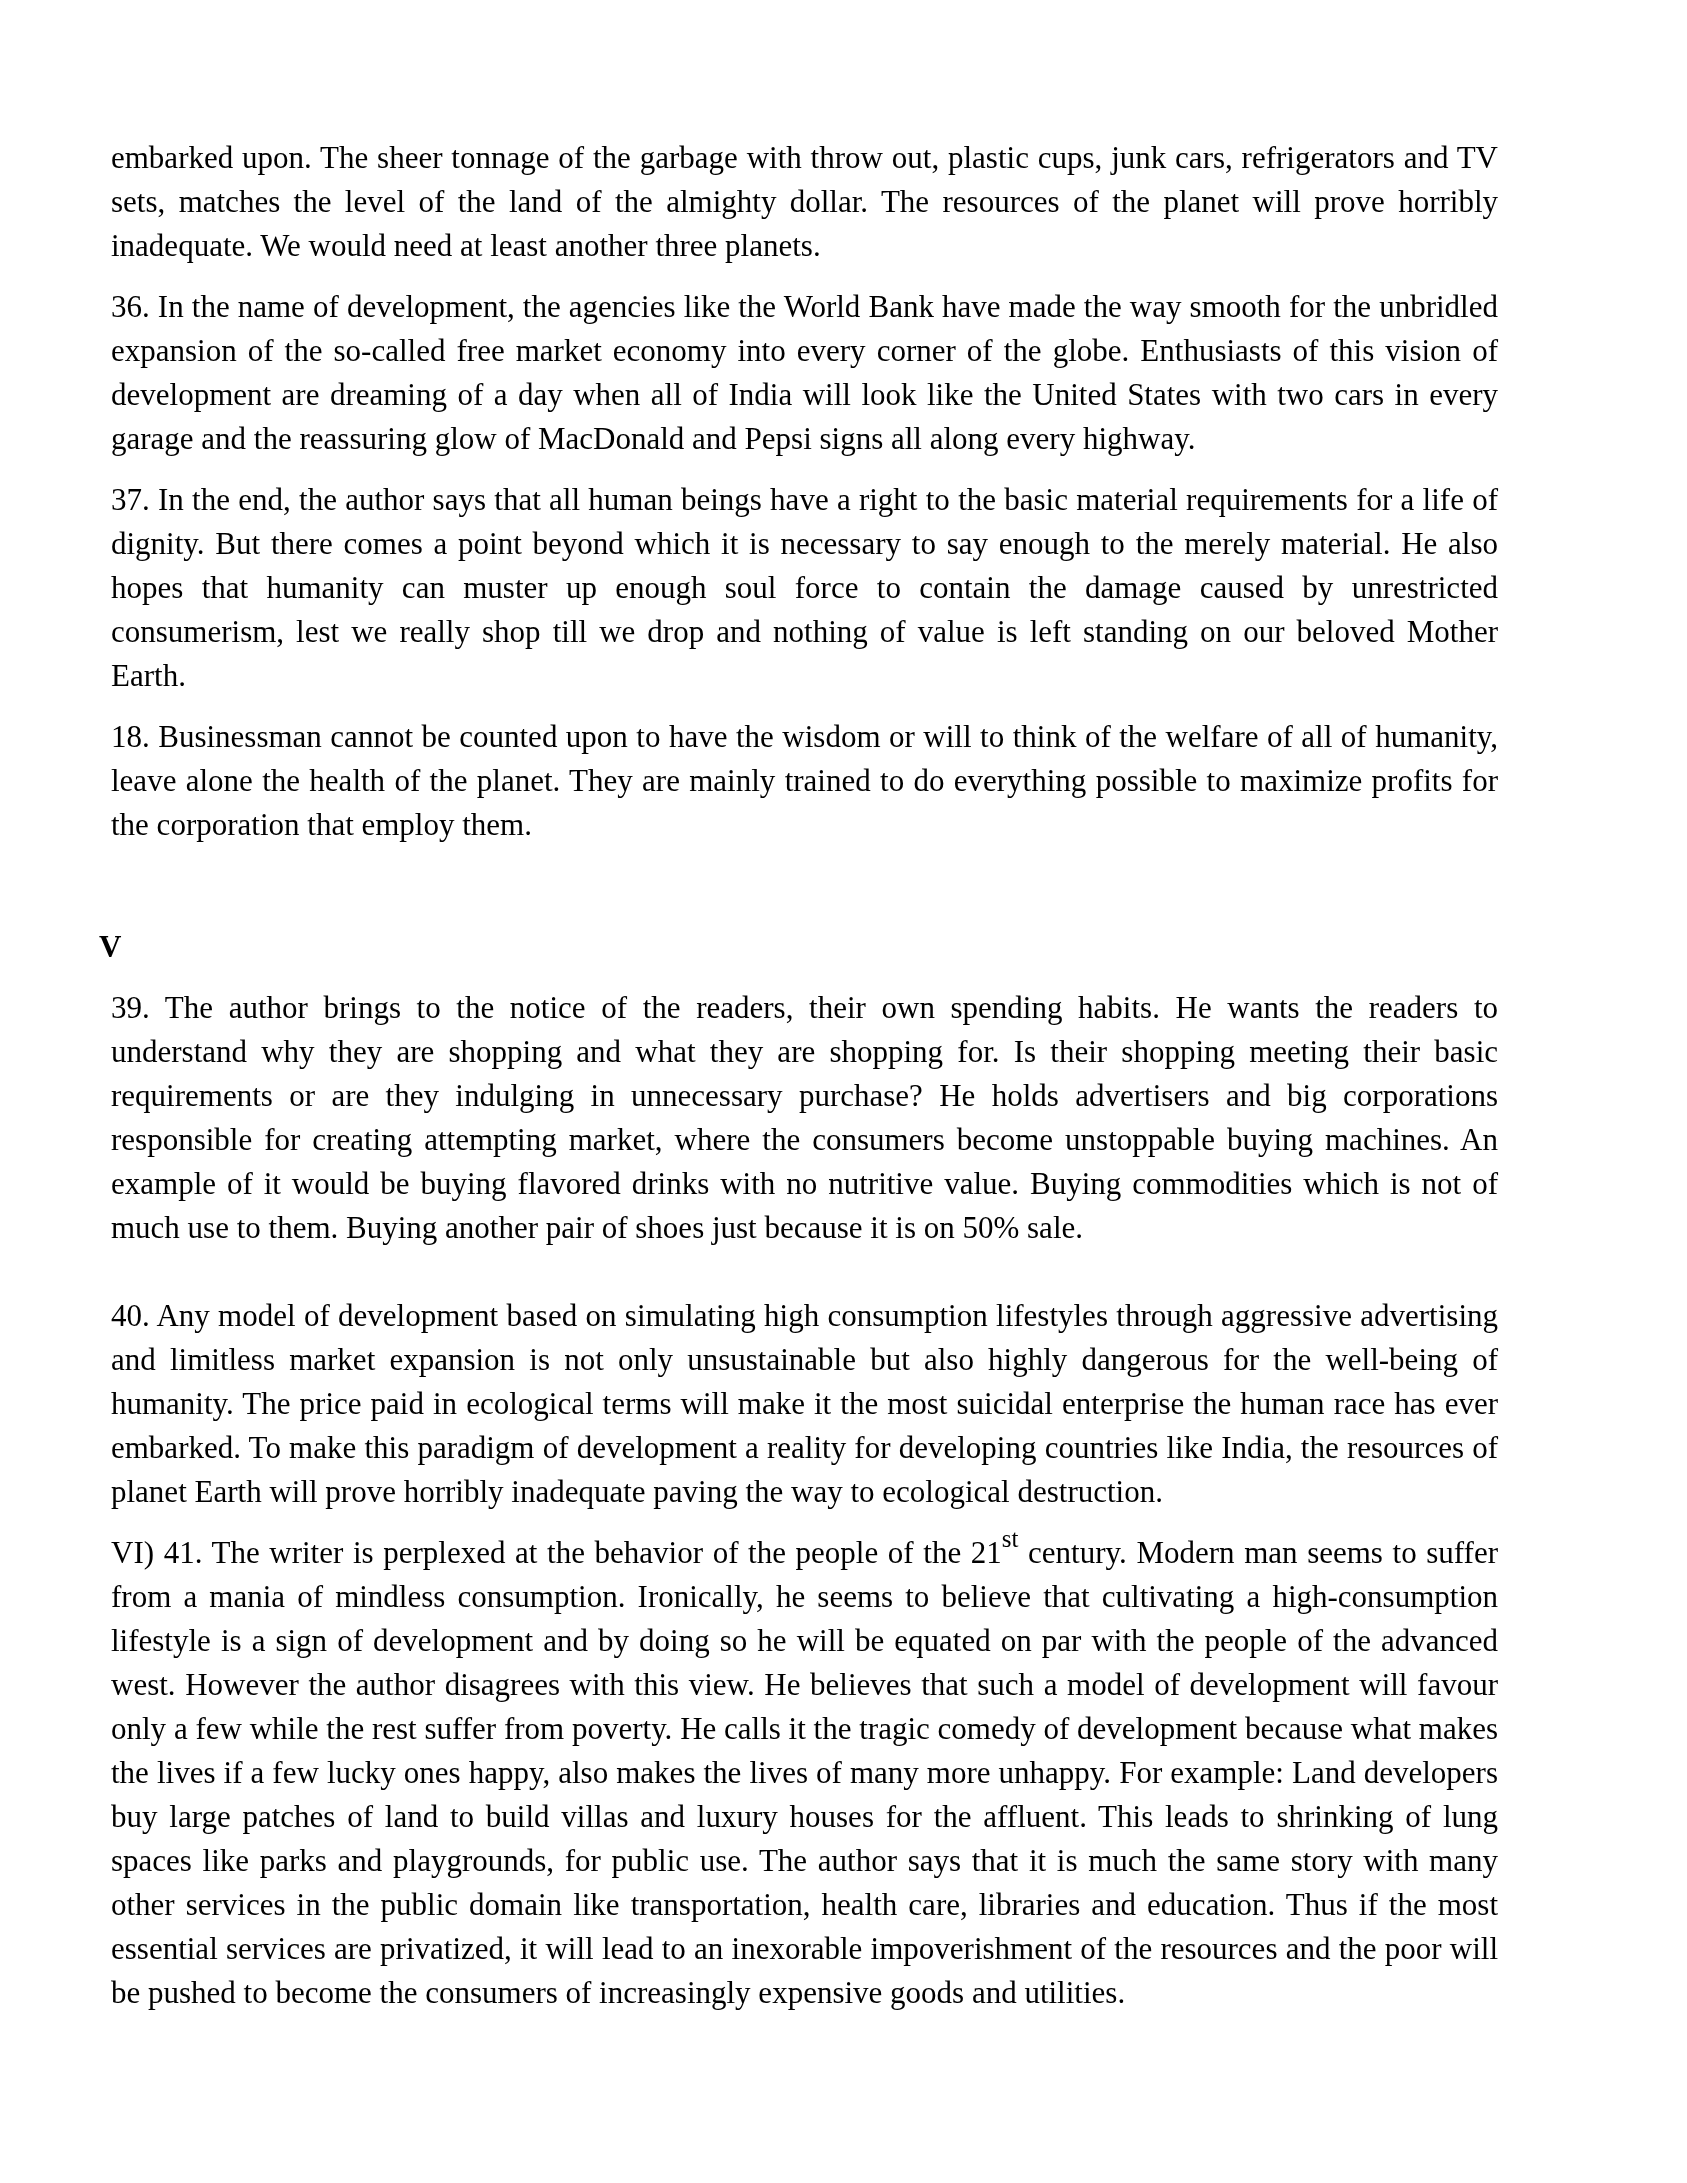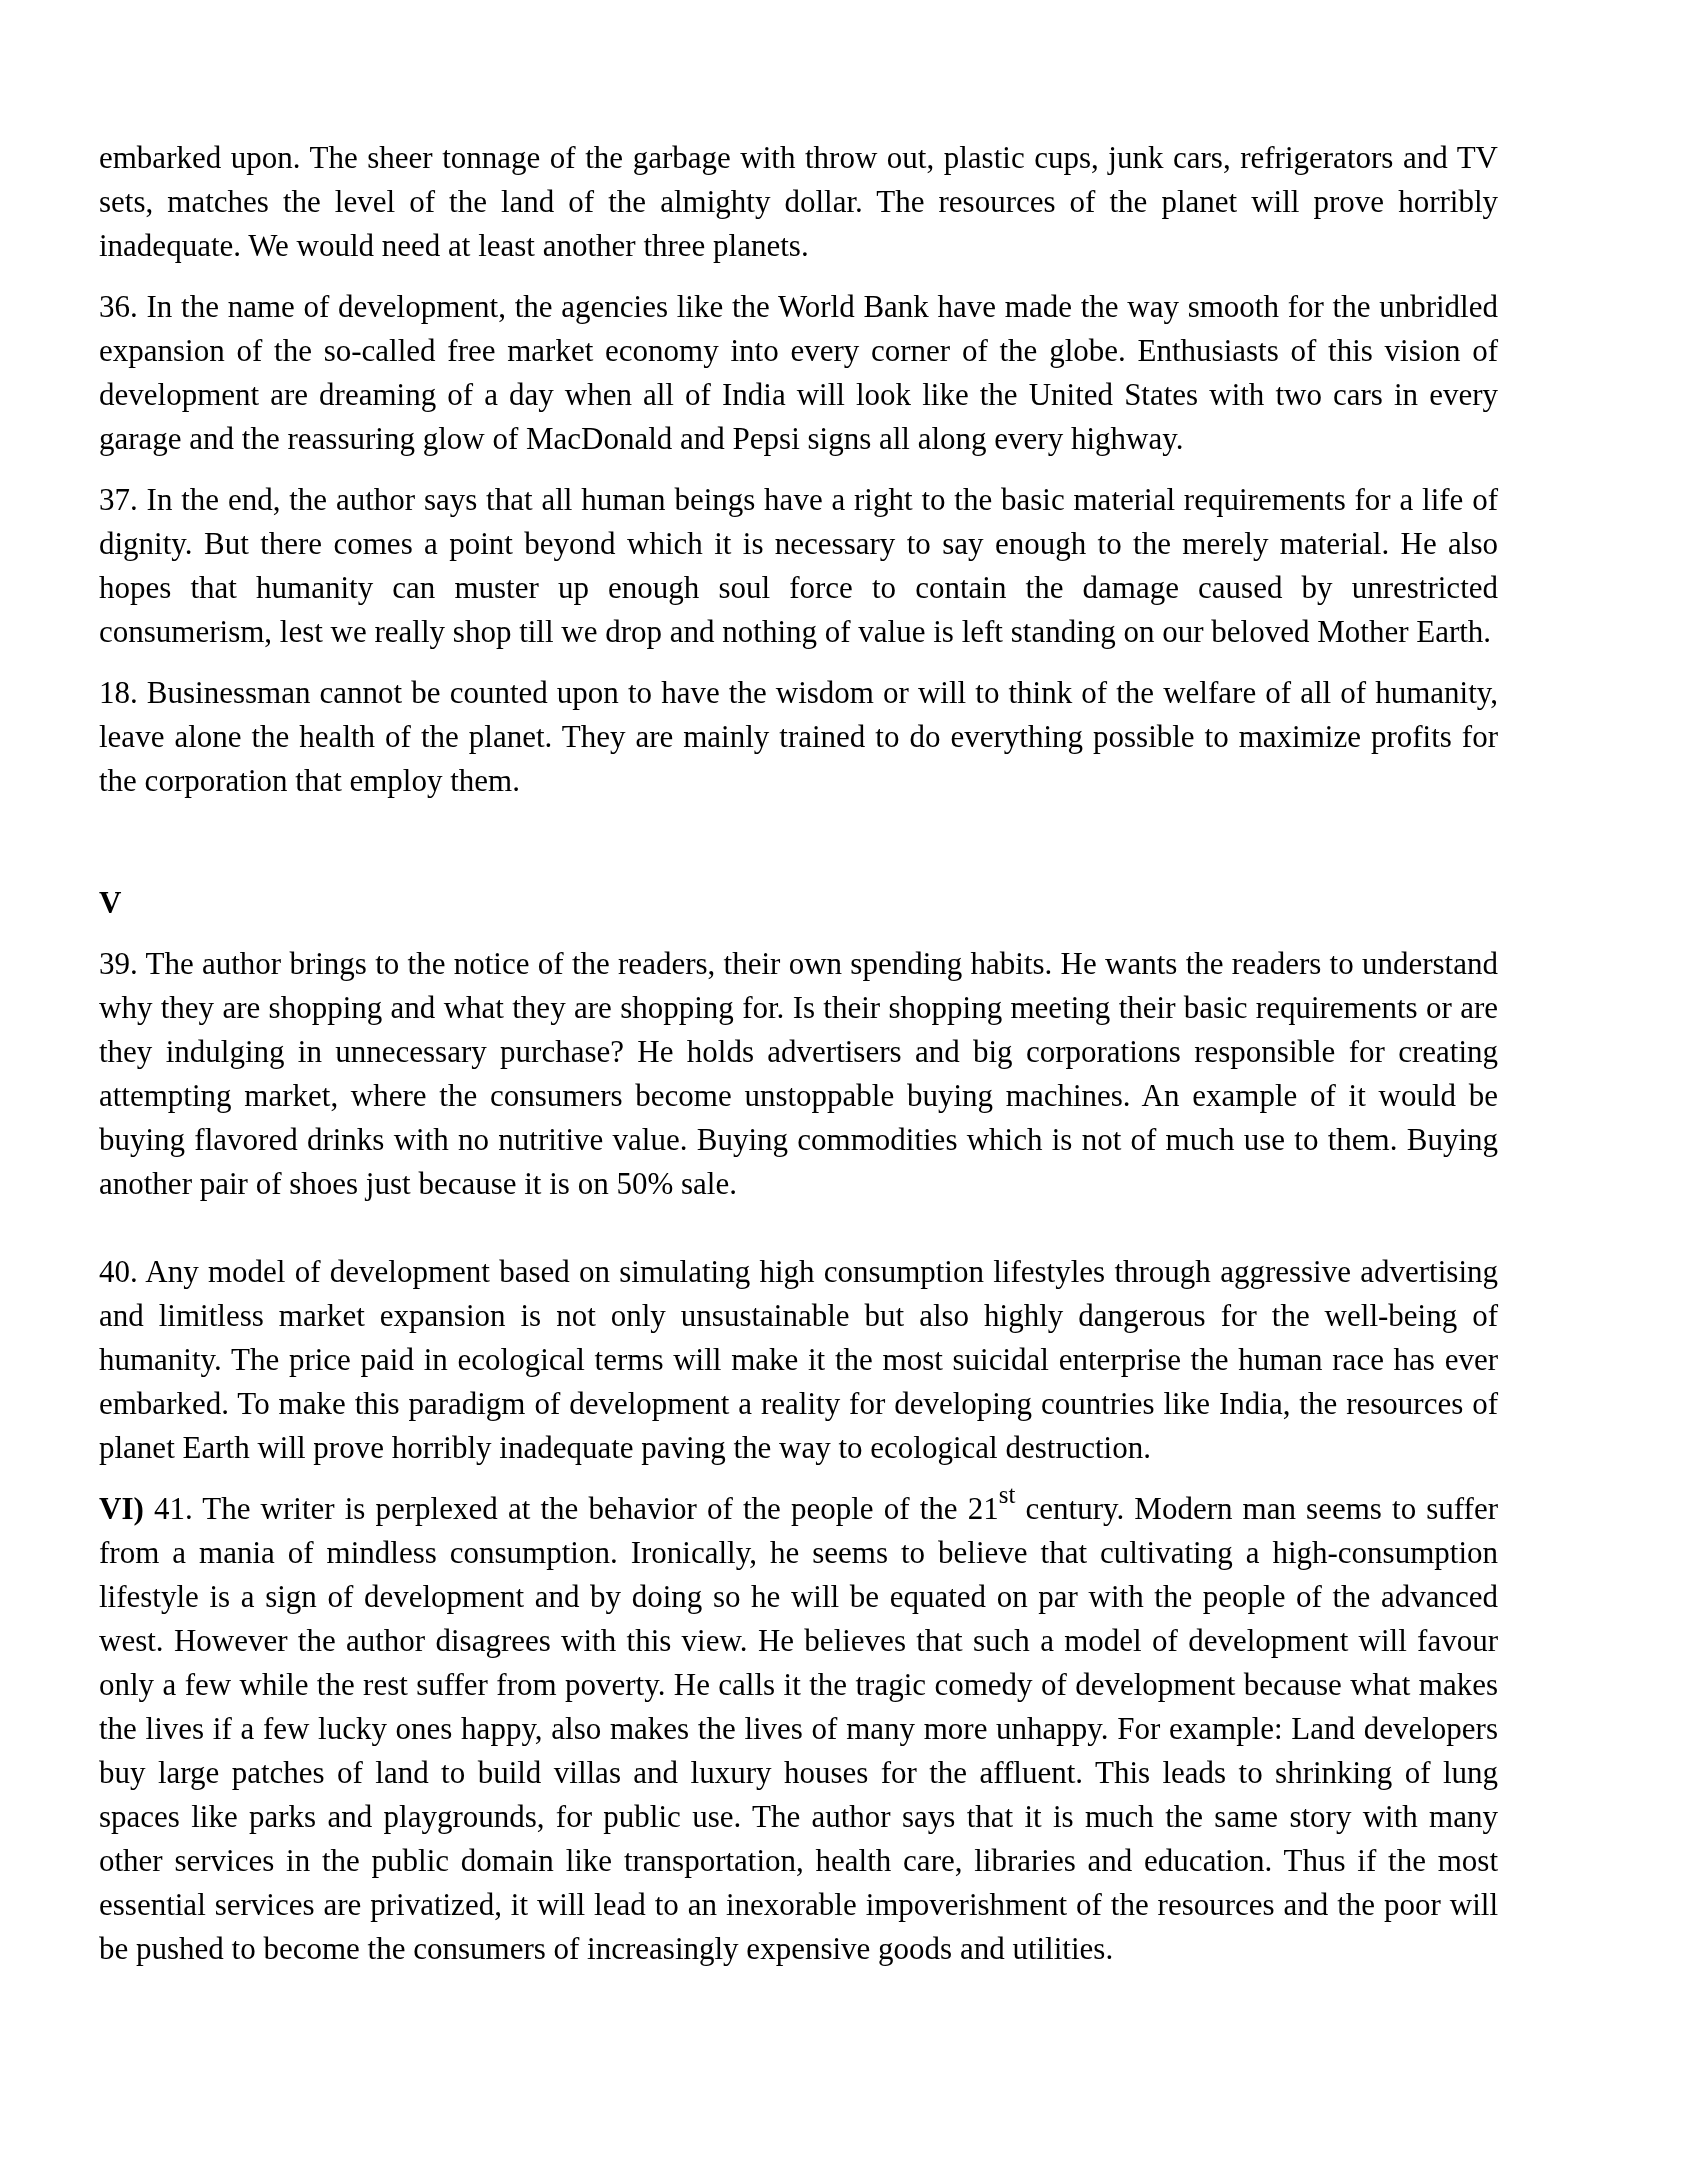--- a/index.html
+++ b/index.html
@@ -18,31 +18,31 @@
     .page {
       position: absolute;
       left: 99px;
       top: 136px;
       width: 1399px;
     }
     .para {
       font-size: 31px;
       line-height: 44px;
       text-align: justify;
-      margin: 0 0 17px 0;
+      margin: 0 0 17px 12px;
     }
     .gap-large { height: 61px; }
     .gap-medium { height: 26.5px; }
     .section-heading {
       font-size: 31px;
       line-height: 44px;
       font-weight: bold;
       margin: 0 0 17px 0;
     }
-    .inline-heading { font-weight: bold; }
+    .inline-heading { font-weight: normal; }
     sup.ord {
       font-size: 25px;
       line-height: 0;
       position: relative;
       top: -4px;
     }
   </style>
 </head>
 <body>
 

